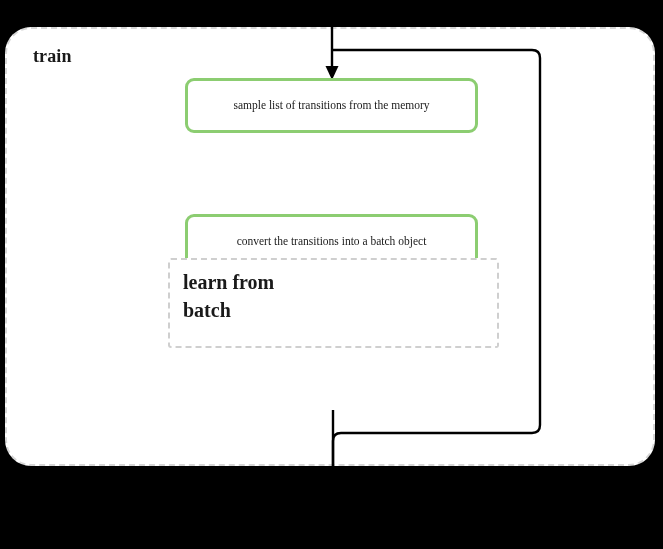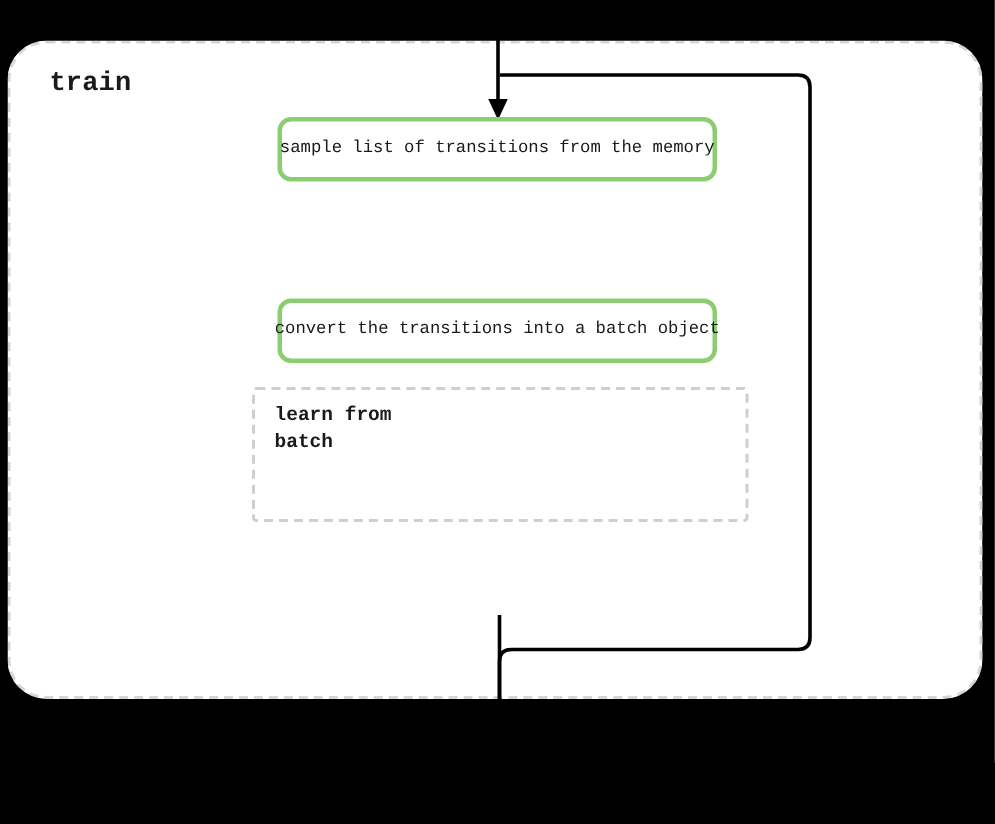--- a/index.html
+++ b/index.html
@@ -6,21 +6,21 @@
     margin: 0;
     padding: 0;
     background: #000000;
   }
   #canvas {
     position: relative;
     width: 663px;
     height: 549px;
     background: #000000;
     overflow: hidden;
-    font-family: Liberation Mono, monospace;
+    font-family: Liberation Serif, serif;
   }
 
   
   .outer-container {
     position: absolute;
     left: 5px;
     top: 27px;
     width: 650px;
     height: 439px;
     background: #ffffff;
@@ -37,60 +37,60 @@
     font-weight: bold;
     color: #1a1a1a;
     letter-spacing: 0.1px;
   }
 
   
   .proc-box {
     position: absolute;
     left: 185px;
     width: 293px;
-    height: 43px;
+    height: 55px;
     background: #ffffff;
     border: 3px solid #8ccd71;
     border-radius: 9px;
     box-sizing: border-box;
     display: flex;
     align-items: center;
     justify-content: center;
   }
   .proc-box .proc-label {
     font-size: 11.5px;
     color: #1a1a1a;
     text-align: center;
     line-height: 1.25;
     white-space: nowrap;
   }
 
   #box-sample   { top: 78px;  }
   #box-filter   { top: 138px; }
-  #box-convert  { top: 199px; justify-content: center; }
+  #box-convert  { top: 214px; justify-content: center; }
   #box-update   { top: 367px; }
 
   
   .sub-block {
     position: absolute;
     left: 168px;
     top: 258px;
     width: 331px;
     height: 90px;
     background: #ffffff;
     border: 2px dashed #cfcfcf;
     border-radius: 3px;
     box-sizing: border-box;
   }
   .sub-block-title {
     position: absolute;
     left: 13px;
     top: 8px;
     width: 120px;
-    font-size: 13px;
+    font-size: 20px;
     font-weight: bold;
     color: #1a1a1a;
     line-height: 1.42;
   }
 
   
   .wires {
     position: absolute;
     left: 0;
     top: 0;

